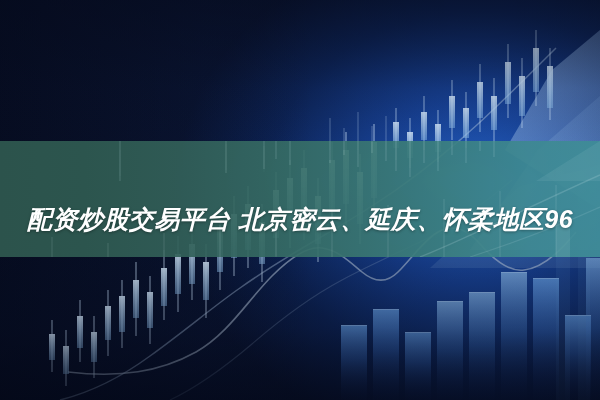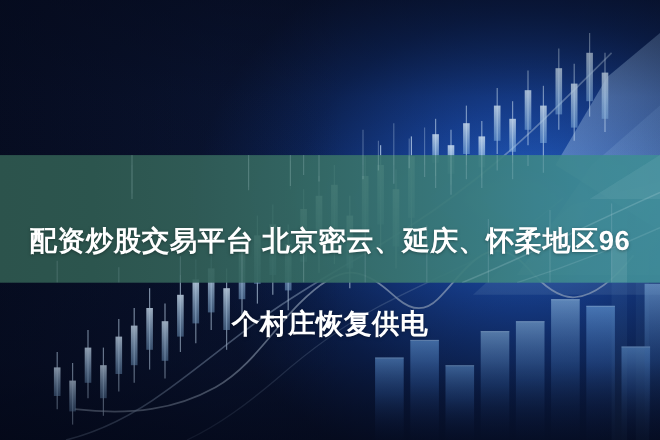--- a/index.html
+++ b/index.html
@@ -76,20 +76,21 @@
     left: 0;
     width: 600px;
     text-align: center;
     color: #ffffff;
     font-weight: 700;
     font-size: 25px;
     line-height: 38px;
     letter-spacing: 0.5px;
     text-shadow: 0 1px 3px rgba(0,0,0,0.35);
     white-space: pre-line;
+    font-style: italic;
   }
 </style>
 </head>
 <body>
 
 <div id="stage">
 
   <div class="bg-base"></div>
   <div class="bg-base2"></div>
   <div class="bg-left-dark"></div>
@@ -303,16 +304,15 @@
         <path d="M 420,116 C 470,96 520,70 600,34" stroke="#d6f0f0" stroke-opacity="0.20" stroke-width="1.4" fill="none"></path>
         <path d="M 470,116 C 520,100 560,84 600,66" stroke="#d6f0f0" stroke-opacity="0.14" stroke-width="1.2" fill="none"></path>
         <polygon points="600,0 600,40 536,40" fill="#bfe2e0" opacity="0.10"></polygon>
         <rect x="556" y="78" width="14" height="38" fill="#cdeaea" opacity="0.12"></rect>
       </svg>
     </div>
   </div>
 
   <div class="headline" style="top:162px;">
     <div>配资炒股交易平台 北京密云、延庆、怀柔地区96</div>
-    <div>个村庄恢复供电</div>
   </div>
 
 </div>
 
 </body></html>

